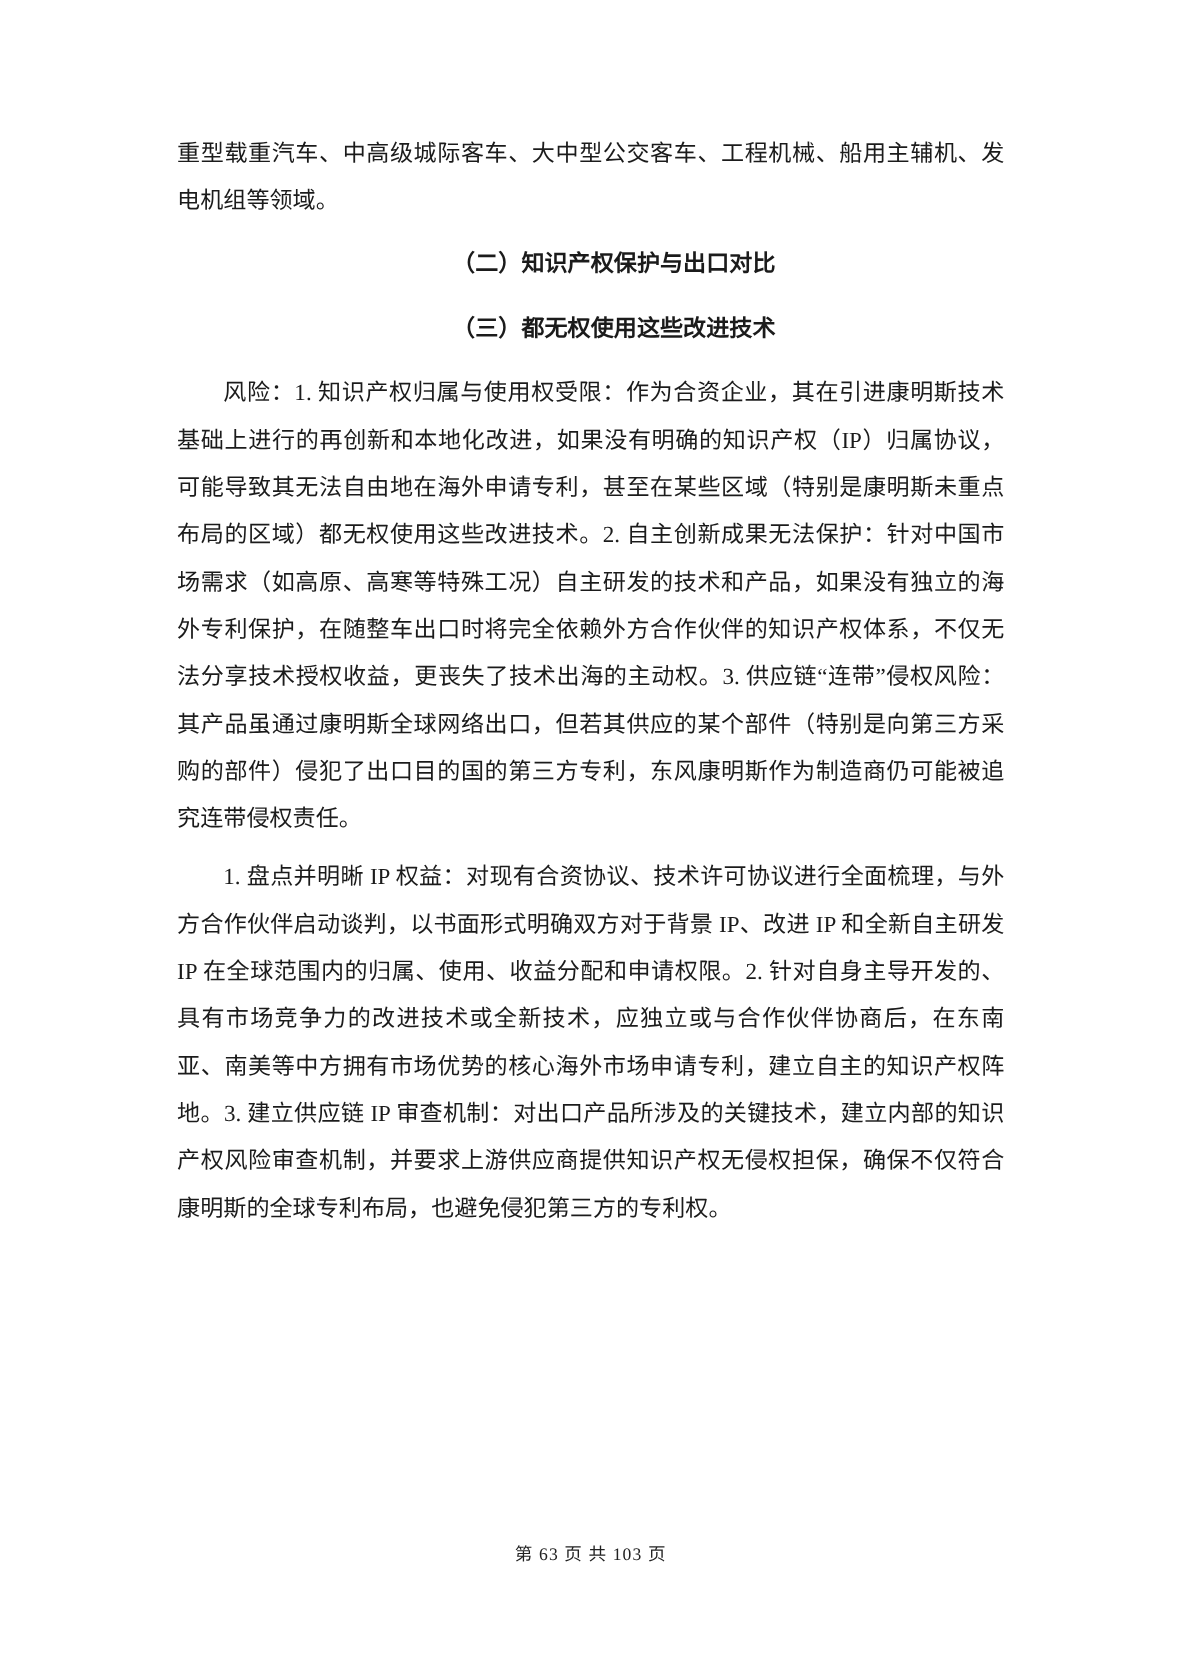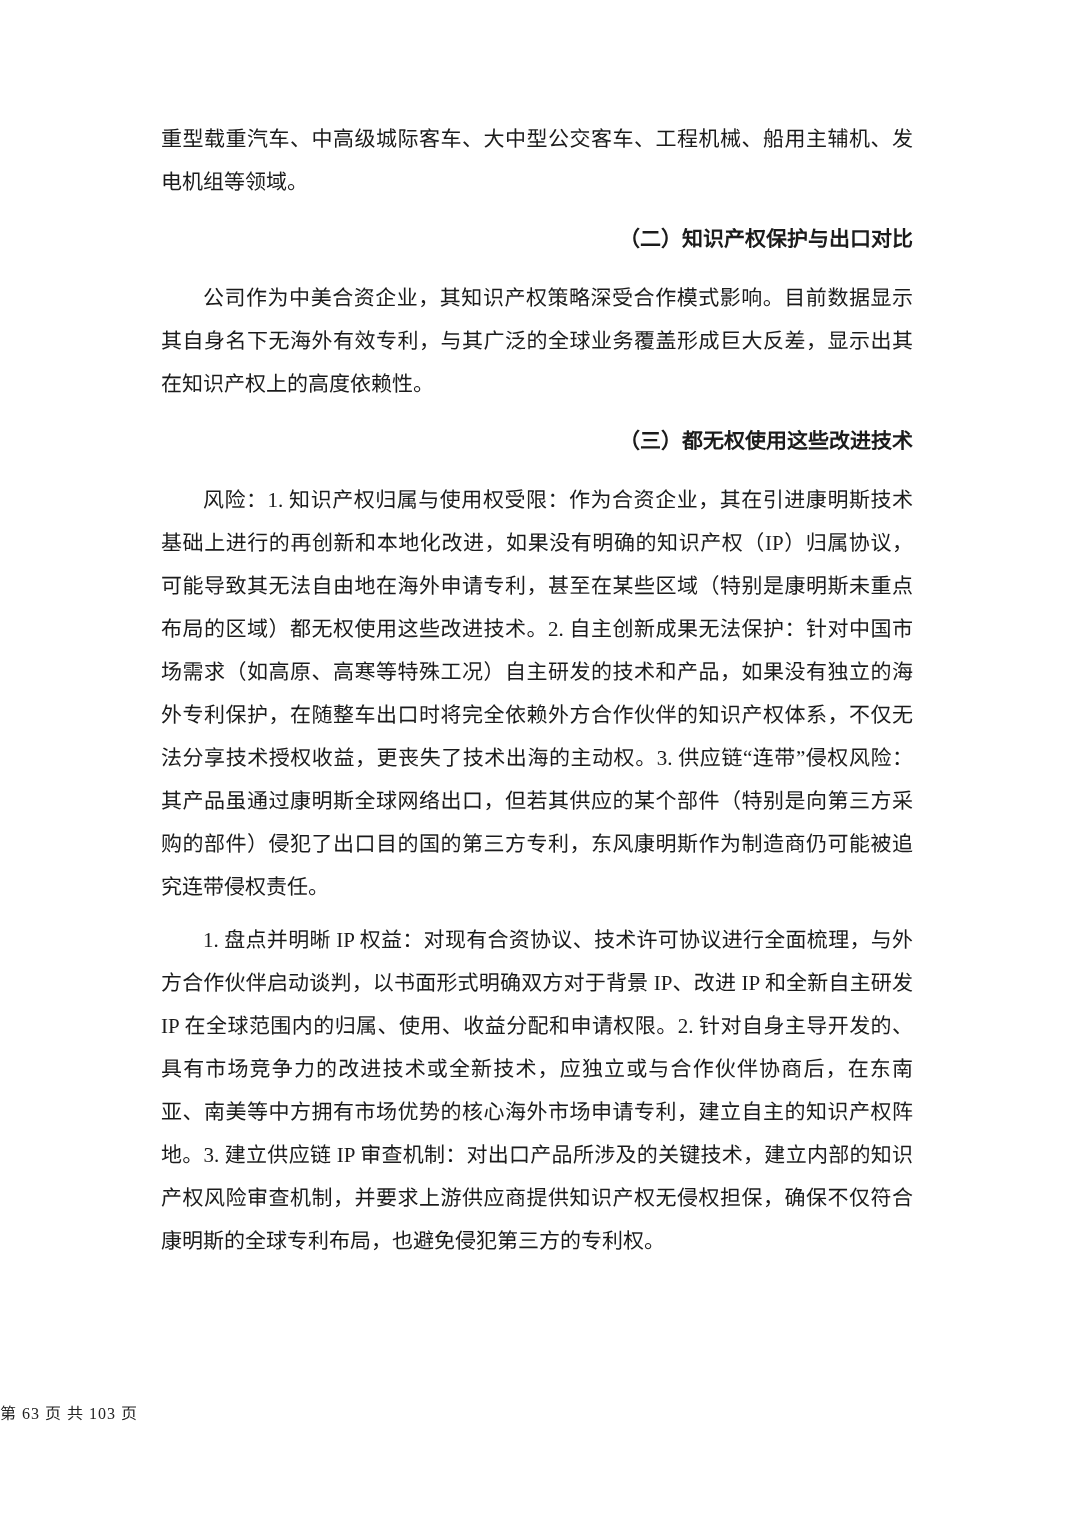--- a/index.html
+++ b/index.html
@@ -32,44 +32,43 @@
   }
   .para.no-indent {
     text-indent: 0;
   }
   .heading {
     font-size: 21px;
     font-weight: bold;
     line-height: 43px;
     margin: 14px 0 16px 0;
     text-indent: 2em;
-    text-align: right;
+    text-align: center;
   }
   .footer {
     position: absolute;
     left: 0;
     right: 0;
     bottom: 95px;
-    text-align: left;
+    text-align: center;
     font-size: 16px;
     line-height: 22px;
     color: #222222;
     letter-spacing: 1px;
   }
 </style>
 </head>
 <body>
 
 <div class="page">
   <div class="content">
     <p class="para no-indent">重型载重汽车、中高级城际客车、大中型公交客车、工程机械、船用主辅机、发电机组等领域。</p>
 
     <h3 class="heading">（二）知识产权保护与出口对比</h3>
 
-    <p class="para">公司作为中美合资企业，其知识产权策略深受合作模式影响。目前数据显示其自身名下无海外有效专利，与其广泛的全球业务覆盖形成巨大反差，显示出其在知识产权上的高度依赖性。</p>
 
     <h3 class="heading">（三）都无权使用这些改进技术</h3>
 
     <p class="para">风险：1. 知识产权归属与使用权受限：作为合资企业，其在引进康明斯技术基础上进行的再创新和本地化改进，如果没有明确的知识产权（IP）归属协议，可能导致其无法自由地在海外申请专利，甚至在某些区域（特别是康明斯未重点布局的区域）都无权使用这些改进技术。2. 自主创新成果无法保护：针对中国市场需求（如高原、高寒等特殊工况）自主研发的技术和产品，如果没有独立的海外专利保护，在随整车出口时将完全依赖外方合作伙伴的知识产权体系，不仅无法分享技术授权收益，更丧失了技术出海的主动权。3. 供应链“连带”侵权风险：其产品虽通过康明斯全球网络出口，但若其供应的某个部件（特别是向第三方采购的部件）侵犯了出口目的国的第三方专利，东风康明斯作为制造商仍可能被追究连带侵权责任。</p>
 
 
     <p class="para">1. 盘点并明晰 IP 权益：对现有合资协议、技术许可协议进行全面梳理，与外方合作伙伴启动谈判，以书面形式明确双方对于背景 IP、改进 IP 和全新自主研发 IP 在全球范围内的归属、使用、收益分配和申请权限。2. 针对自身主导开发的、具有市场竞争力的改进技术或全新技术，应独立或与合作伙伴协商后，在东南亚、南美等中方拥有市场优势的核心海外市场申请专利，建立自主的知识产权阵地。3. 建立供应链 IP 审查机制：对出口产品所涉及的关键技术，建立内部的知识产权风险审查机制，并要求上游供应商提供知识产权无侵权担保，确保不仅符合康明斯的全球专利布局，也避免侵犯第三方的专利权。</p>
   </div>
 
   <div class="footer">

